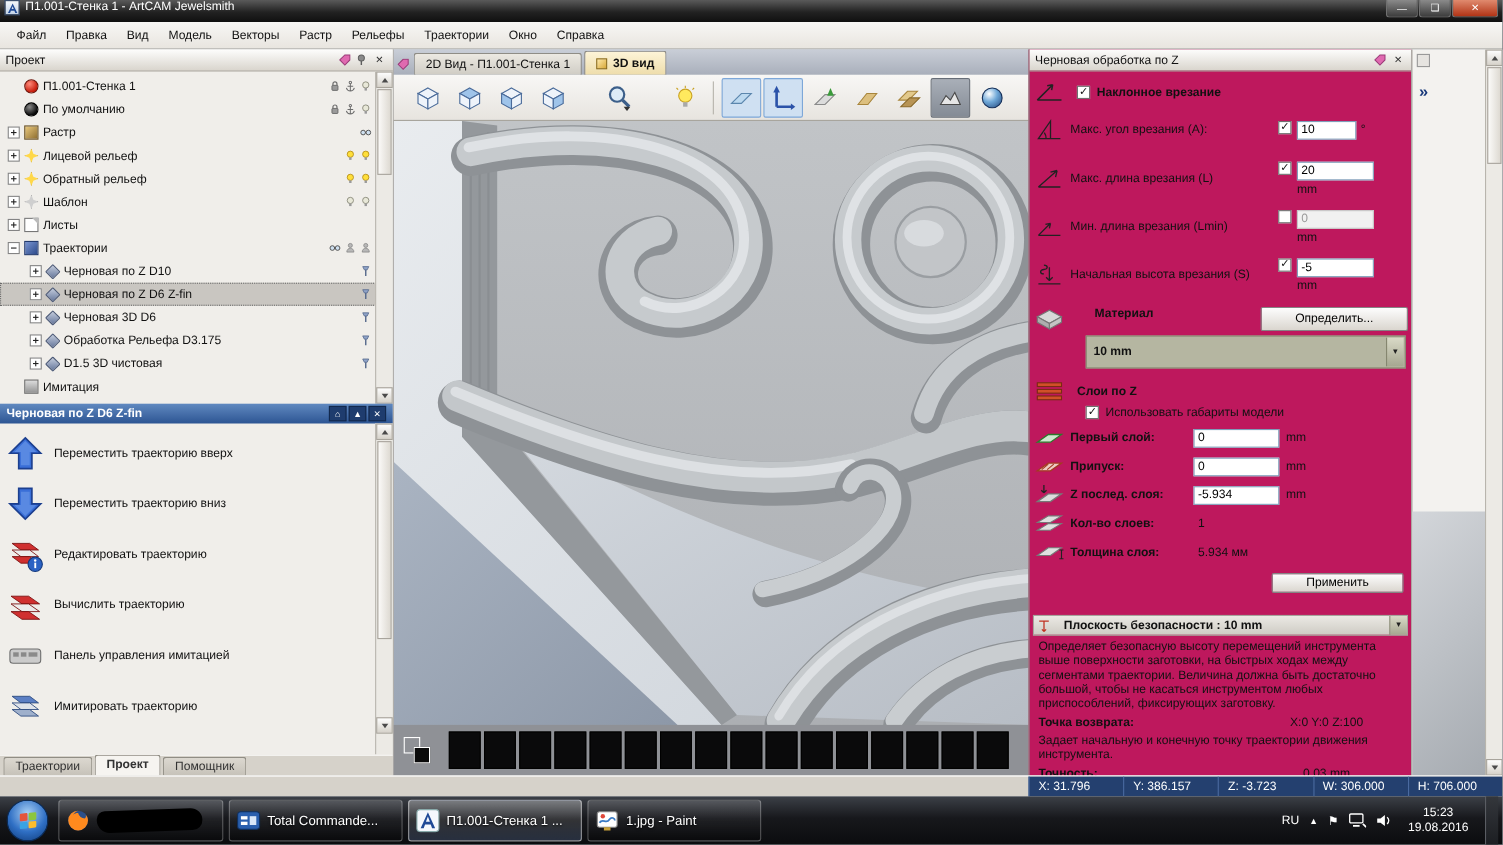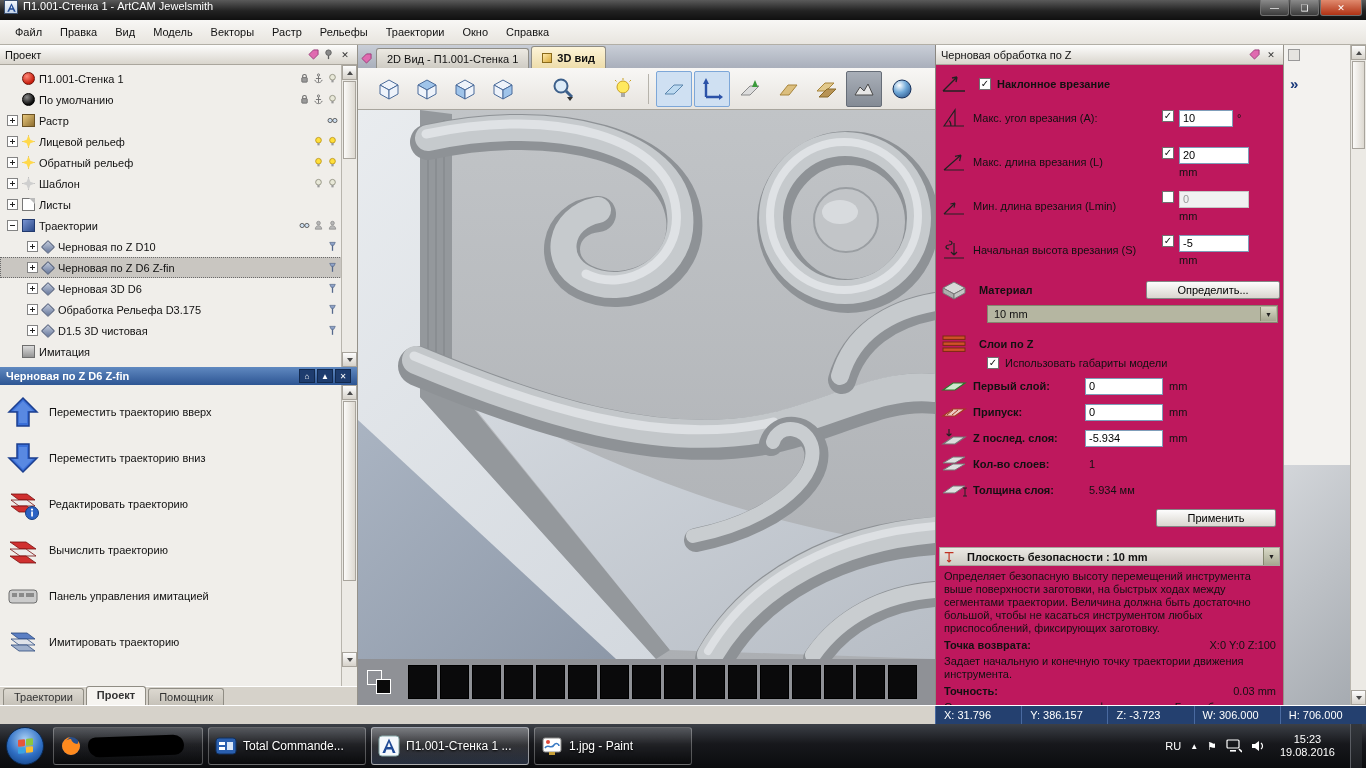--- a/index.html
+++ b/index.html
@@ -94,38 +94,38 @@
   .rowh{display:flex;align-items:center;gap:6px;margin:6px 0 2px 2px;min-height:22px}
   .prow{display:flex;align-items:center;margin:2px 0 2px 2px;min-height:42px}
   .plabel{flex:1;padding-right:2px}
   .pright{display:flex;align-items:flex-start;gap:5px;width:118px;flex:none}
   .ival{display:flex;flex-direction:column;gap:2px}
   .ival.inline{flex-direction:row;align-items:center;gap:4px}
   input.pin{width:70px;height:17px;border:1px solid #7f9db9;font-size:11px;padding:1px 3px;font-family:inherit}
   input.pin.sm{width:54px}
   input.pin.dis{background:#f1f1f1;color:#9a9a9a;border-color:#c6c6c6}
   .unit{color:#111}
-  .mat-row{display:flex;align-items:center;gap:6px;margin:8px 0 4px 2px}
+  .mat-row{display:flex;gap:22px;margin:8px 0 4px 2px}
   .btn{border:1px solid #858585;background:linear-gradient(#fdfdfd,#dad6cf);padding:2px 10px;border-radius:2px;font-family:inherit;font-size:11px}
   .btn.def{width:134px;margin-left:auto}
-  .dd{margin:4px 2px 8px 48px;height:18px;background:#b5b6a1;border:1px solid #85866f;display:flex;align-items:center;padding-left:6px;font-weight:normal;position:relative}
+  .dd{margin:4px 2px 8px 48px;height:30px;background:#b5b6a1;border:1px solid #85866f;display:flex;align-items:center;padding-left:6px;font-weight:bold;position:relative}
   .dda{position:absolute;right:1px;top:1px;bottom:1px;width:16px;background:linear-gradient(#d9dac7,#a6a791);border-left:1px solid #85866f;display:flex;align-items:center;justify-content:center;font-size:7px;color:#222}
   .cbrow{display:flex;align-items:center;gap:6px;margin:2px 0 6px 48px}
   .srow{display:flex;align-items:center;margin:4px 0 4px 2px}
   .slabel{width:112px;font-weight:bold}
   input.sin{width:78px;height:17px;border:1px solid #7f9db9;font-size:11px;padding:1px 3px;font-family:inherit}
   .sval{width:78px;padding-left:4px}
   .sunit{margin-left:6px}
   .applyrow{text-align:right;margin:8px 4px 6px 0}
   .btn.apply{width:120px}
   .safebar{margin:20px 0 2px 0;height:19px;background:linear-gradient(#ebe9e4,#cecbc4);border:1px solid #a7a49c;display:flex;align-items:center;gap:5px;padding:0 2px;font-weight:bold;position:relative}
   .safebar .dda{top:0;bottom:0;right:0}
   .desc{margin:4px 4px 4px 5px;line-height:13px}
   .kv{display:flex;margin:2px 4px 2px 5px}
-  .kvv{margin-left:auto;width:140px;text-align:right}
+  .kvv{margin-left:auto;width:140px;text-align:center}
 
   
   .strip{position:absolute;top:45px;left:1283px;width:83px;height:660px;background:#f3f2ef;border-left:1px solid #95928a}
   .ssico{position:absolute;top:4px;left:4px;width:12px;height:12px;border:1px solid #999;background:#e6e4e0}
   .chev{position:absolute;top:30px;left:6px;color:#17387a;font-weight:bold;font-size:15px}
   .frag{position:absolute;left:0;right:16px;top:420px;bottom:0;background:linear-gradient(135deg,#d3d6da,#a6abb1)}
   .stripsb{top:0;right:0;height:660px}
 
   
   .status{position:absolute;left:0;right:0;top:705px;height:19px;background:#d6d2ca;border-top:1px solid #fff}

